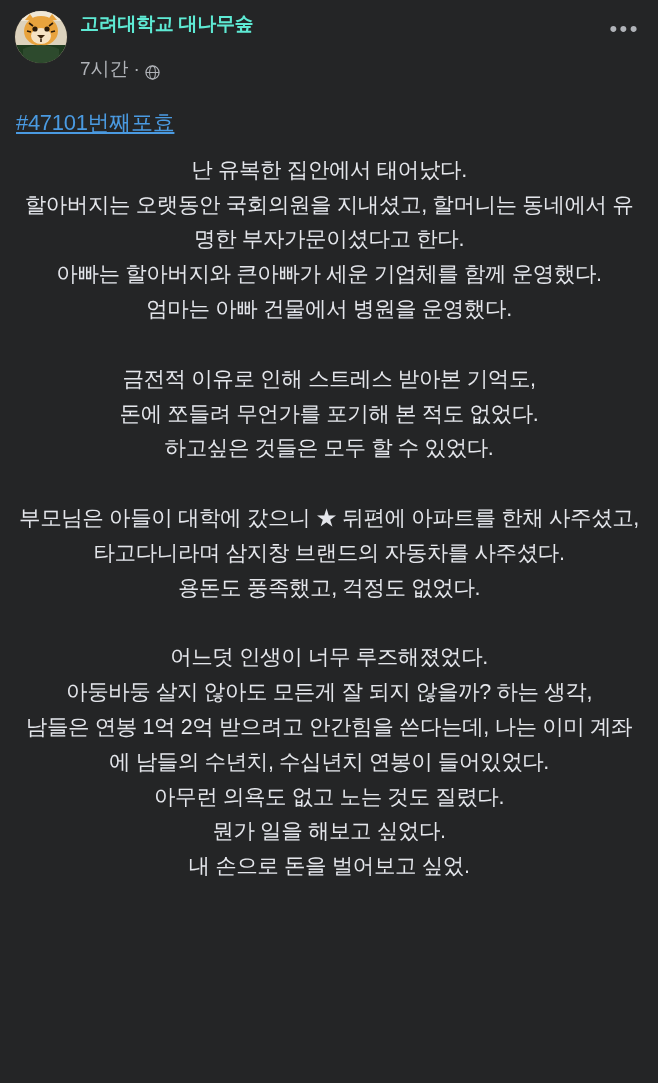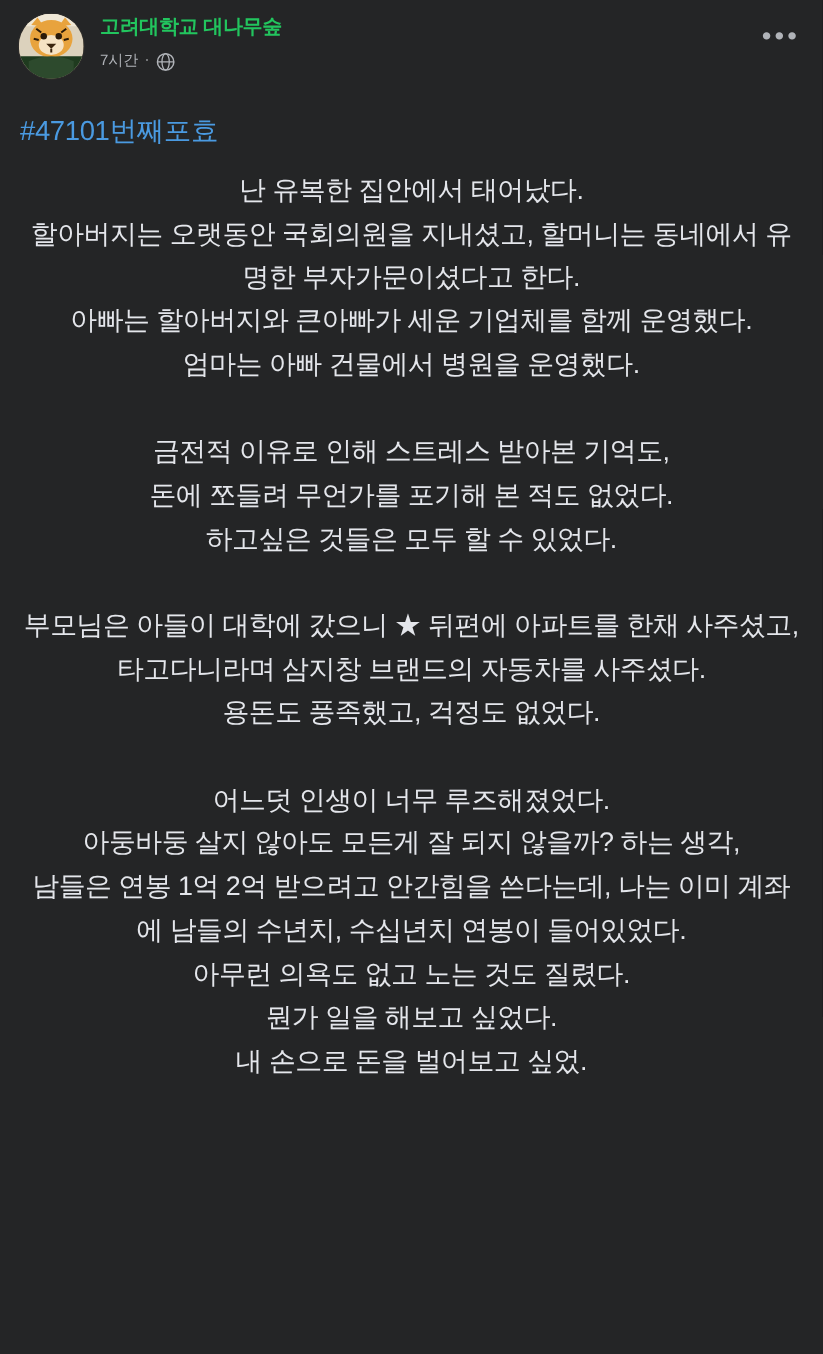--- a/index.html
+++ b/index.html
@@ -39,31 +39,31 @@
   }
   .avatar svg { display: block; }
   .header-text {
     margin-left: 12px;
     display: flex;
     flex-direction: column;
     justify-content: center;
     padding-top: 2px;
   }
   .page-name {
-    font-size: 16px;
+    font-size: 19px;
     font-weight: bold;
-    color: #22c55e;
+    color: #5eead4;
     letter-spacing: -0.3px;
     line-height: 1.25;
   }
   .meta-row {
     display: flex;
-    align-items: flex-start;
-    margin-top: 8px;
-    font-size: 12px;
+    align-items: center;
+    margin-top: 20px;
+    font-size: 19px;
     color: #b0b3b8;
   }
   .meta-sep {
     margin: 0 5px;
     color: #b0b3b8;
   }
   .globe-icon {
     display: inline-block;
     width: 15px;
     height: 15px;
@@ -86,20 +86,21 @@
   }
   .hashtag {
     display: block;
     color: #4a9ae1;
     font-size: 22px;
     line-height: 1.5;
     margin-top: 16px;
     margin-bottom: 14px;
     cursor: pointer;
     letter-spacing: -0.3px;
+    text-decoration: underline;
   }
   .body-text {
     font-size: 21.5px;
     line-height: 1.62;
     color: #e4e6eb;
     white-space: pre-wrap;
     letter-spacing: -0.4px;
     word-break: break-all;
     text-align: center;
   }

